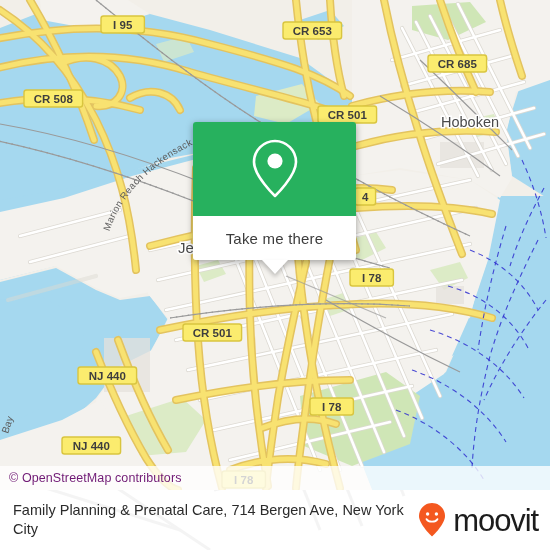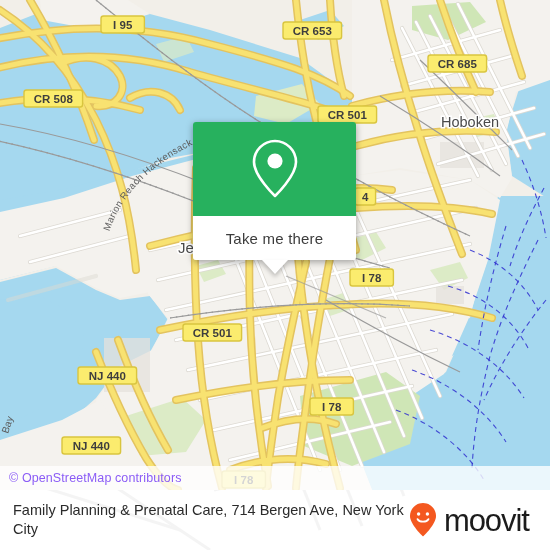--- a/index.html
+++ b/index.html
@@ -14,21 +14,21 @@
   #map{position:absolute;left:0;top:0;width:550px;height:490px;overflow:hidden;background:#eef0e8;}
   #map svg{display:block;}
 
   
   .attrib-bar{
     position:absolute;left:0;bottom:0;width:550px;height:24px;
     background:rgba(255,255,255,.78);
     display:flex;align-items:center;
   }
   .attrib-text{
-    font-size:12.5px;color:#8b5cf6;padding-left:9px;letter-spacing:.1px;
+    font-size:12.5px;color:#701a75;padding-left:9px;letter-spacing:.1px;
     white-space:nowrap;
   }
 
   
   .card{
     position:absolute;left:193px;top:122px;width:163px;
     border-radius:3px;
     box-shadow:0 2px 7px rgba(0,0,0,.35);
     overflow:visible;
   }
@@ -52,21 +52,21 @@
   }
 
   
   #footer{
     position:absolute;left:0;top:490px;width:550px;height:60px;
     background:#ffffff;overflow:hidden;
   }
   #footer-watermark{position:absolute;left:0;top:-430px;opacity:.10;}
   .footer-inner{
     position:relative;height:60px;display:flex;align-items:center;
-    padding:0 12px 0 13px;box-sizing:border-box;
+    justify-content:space-between;padding:0 12px 0 13px;box-sizing:border-box;
   }
   .footer-title{
     font-size:14.5px;color:#2b2b2b;line-height:19px;max-width:395px;
   }
   .brand{display:flex;align-items:center;gap:6px;}
   .brand-word{
     font-size:31px;color:#1c1c1c;letter-spacing:-1.1px;line-height:1;
     font-weight:400;
   }
 </style>

